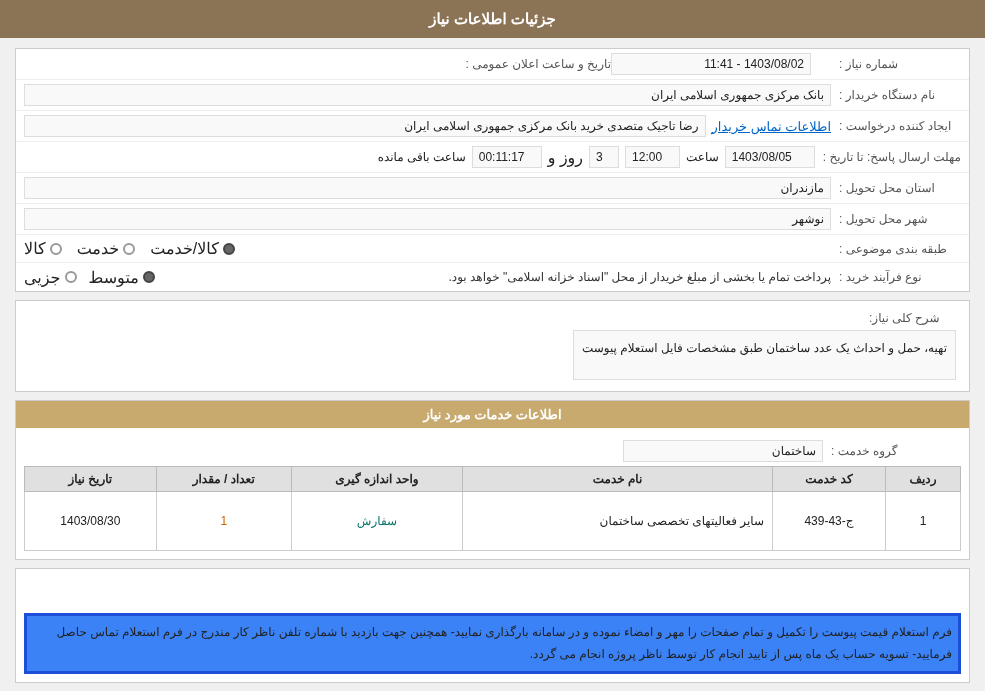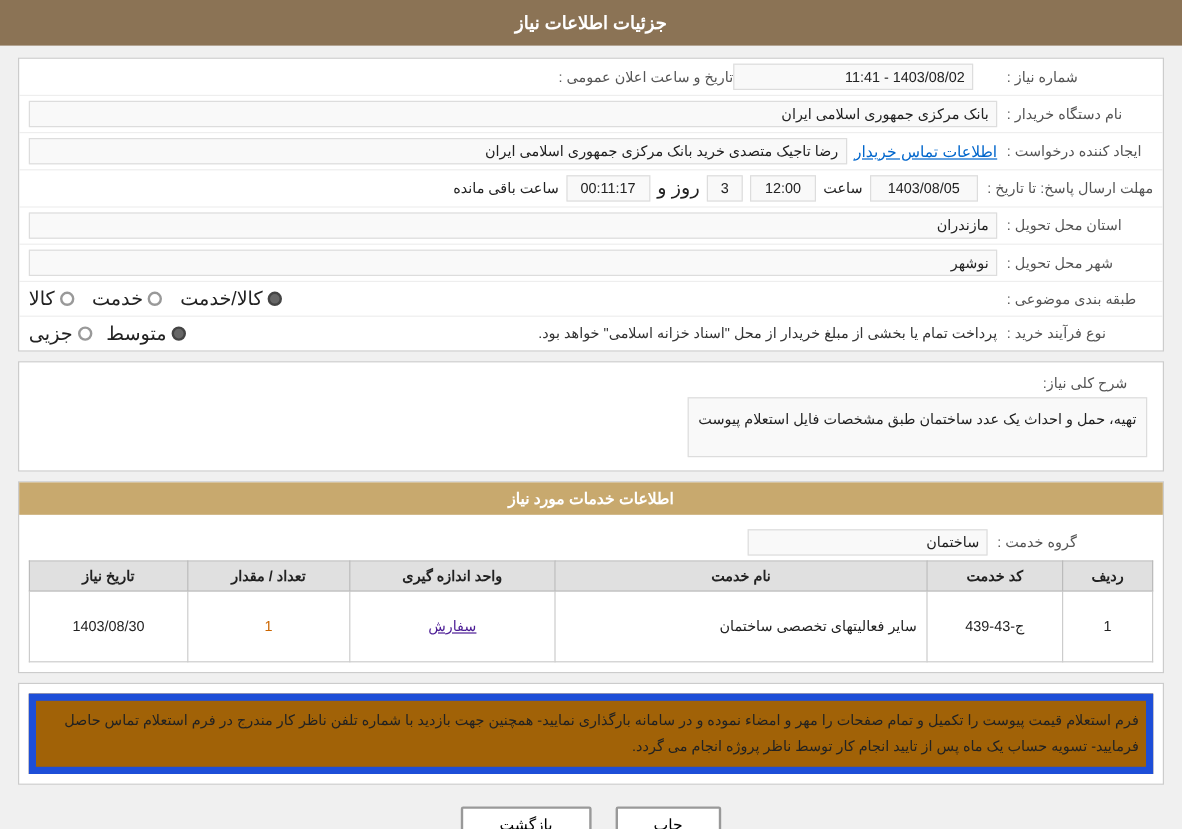--- a/index.html
+++ b/index.html
@@ -56,21 +56,21 @@
       font-size: 12px;
       text-align: right;
       min-height: 22px;
     }
     .value-link { color: #0066cc; cursor: pointer; text-decoration: underline; }
     .small-box {
       background: #f9f9f9;
       border: 1px solid #ddd;
       padding: 3px 6px;
       font-size: 12px;
-      text-align: center;
+      text-align: left;
     }
     .radio-group {
       display: flex;
       gap: 15px;
       align-items: center;
       flex: 1;
       justify-content: flex-end;
     }
     .radio-item {
       display: flex;
@@ -144,26 +144,27 @@
       padding: 8px;
     }
     .notes-label {
       min-width: 100px;
       font-size: 12px;
       color: #555;
       text-align: left;
     }
     .notes-text {
       flex: 1;
-      background: #a16207;
-      border: 6px solid #1d4ed8;
+      background: #3b82f6;
+      border: 3px solid #1d4ed8;
       padding: 6px;
       font-size: 12px;
       text-align: right;
       line-height: 1.8;
+      margin-top: 36px;
     }
     .buttons-row {
       display: flex;
       justify-content: center;
       gap: 20px;
       padding: 10px;
     }
     .btn {
       padding: 6px 30px;
       border: 2px solid #999;
@@ -301,21 +302,21 @@
               <th>واحد اندازه گیری</th>
               <th>تعداد / مقدار</th>
               <th>تاریخ نیاز</th>
             </tr>
           </thead>
           <tbody>
             <tr>
               <td>1</td>
               <td>ج-43-439</td>
               <td class="service-name">سایر فعالیتهای تخصصی ساختمان</td>
-              <td style="color:#4c1d95;text-decoration:underline;">سفارش</td>
+              <td style="color:#0f766e;">سفارش</td>
               <td style="color:#cc6600;">1</td>
               <td>1403/08/30</td>
             </tr>
           </tbody>
         </table>
       </div>
     </div>
 
     <div class="buyer-notes">
       <div class="buyer-notes-inner">

